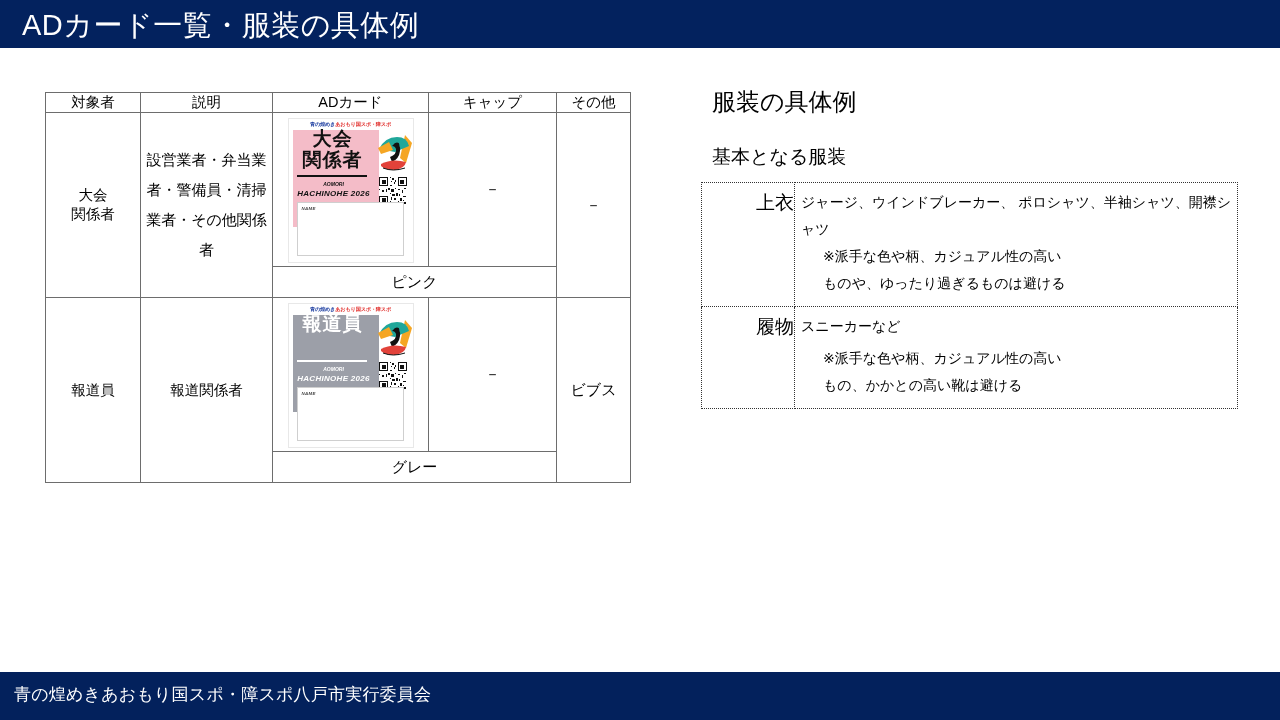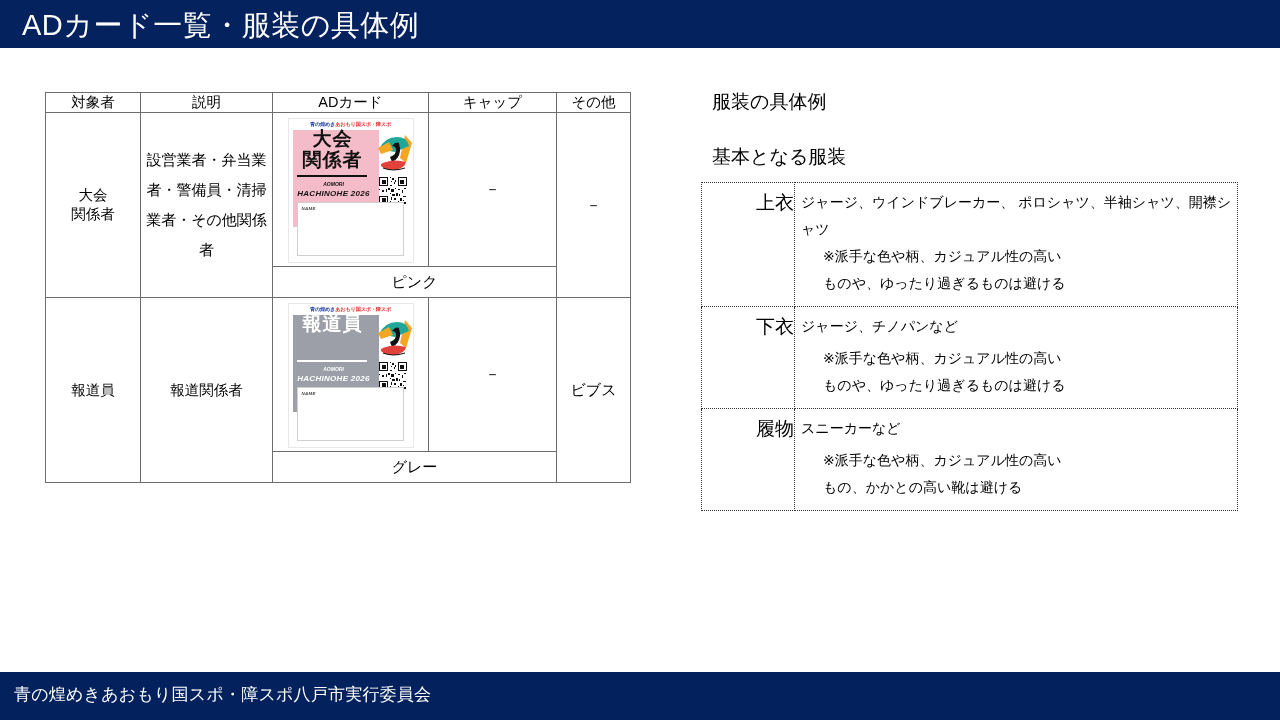--- a/index.html
+++ b/index.html
@@ -109,21 +109,21 @@
     font-style:italic;color:#444;letter-spacing:.3px;
   }
   .mascot{position:absolute;left:86px;top:13px;width:38px;height:45px;}
   .qr{
     position:absolute;left:90px;top:58px;width:28px;height:28px;
     background:#ffffff;
   }
 
   
   .r-title{
-    position:absolute;left:712px;top:89px;font-size:19px;line-height:26px;
+    position:absolute;left:712px;top:89px;font-size:24px;line-height:26px;
   }
   .r-sub{
     position:absolute;left:712px;top:144px;font-size:19px;line-height:26px;
   }
   .rtable{
     position:absolute;left:701px;top:182px;width:534px;
     border-collapse:collapse;table-layout:fixed;
   }
   .rtable td{
     border:1px dotted #333;
@@ -343,33 +343,20 @@
         <span class="rval">
           <span>ジャージ、ウインドブレーカー、</span>
           <span>ポロシャツ、半袖シャツ、開襟シャツ</span>
           <span class="ind2">※派手な色や柄、カジュアル性の高い</span>
           <span class="ind2">ものや、ゆったり過ぎるものは避ける</span>
         </span>
       </td>
     </tr>
     <tr>
       <td class="rc1">
-        <span class="rkey">下衣</span>
-      </td>
-      <td class="rc2">
-        <span class="rval">
-          <span>ジャージ、チノパンなど</span>
-          <span class="gap"></span>
-          <span class="ind2">※派手な色や柄、カジュアル性の高い</span>
-          <span class="ind2">ものや、ゆったり過ぎるものは避ける</span>
-        </span>
-      </td>
-    </tr>
-    <tr>
-      <td class="rc1">
         <span class="rkey">履物</span>
       </td>
       <td class="rc2">
         <span class="rval">
           <span>スニーカーなど</span>
           <span class="gap"></span>
           <span class="ind2">※派手な色や柄、カジュアル性の高い</span>
           <span class="ind2">もの、かかとの高い靴は避ける</span>
         </span>
       </td>

